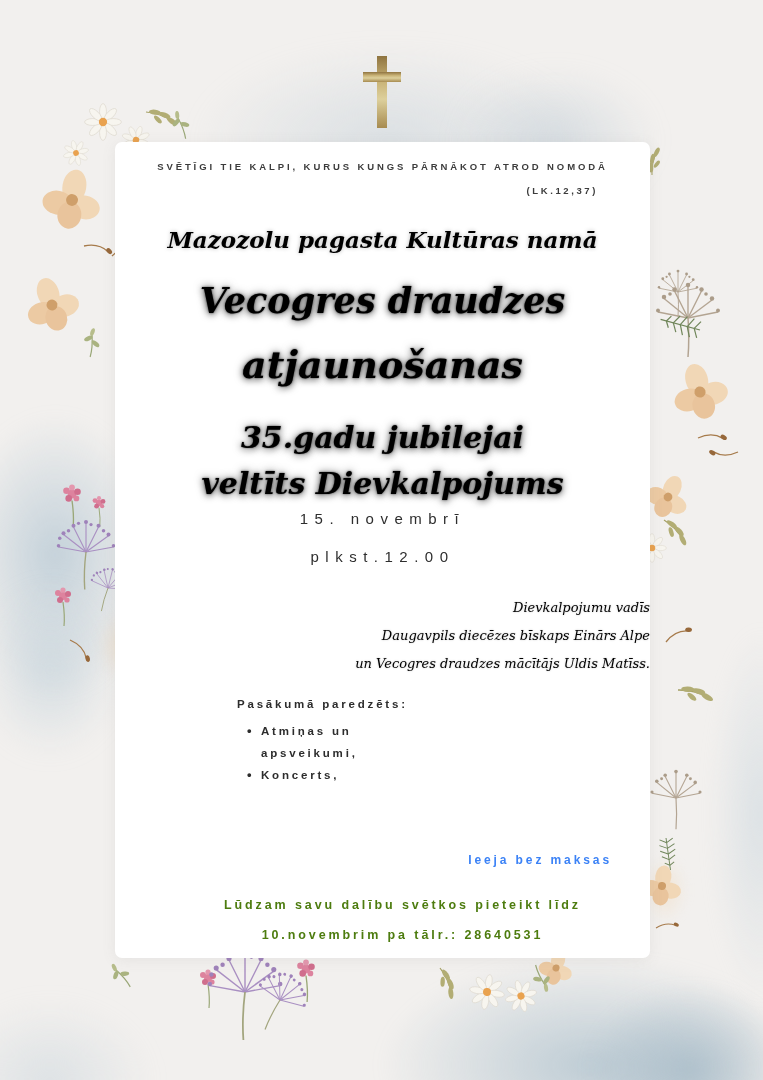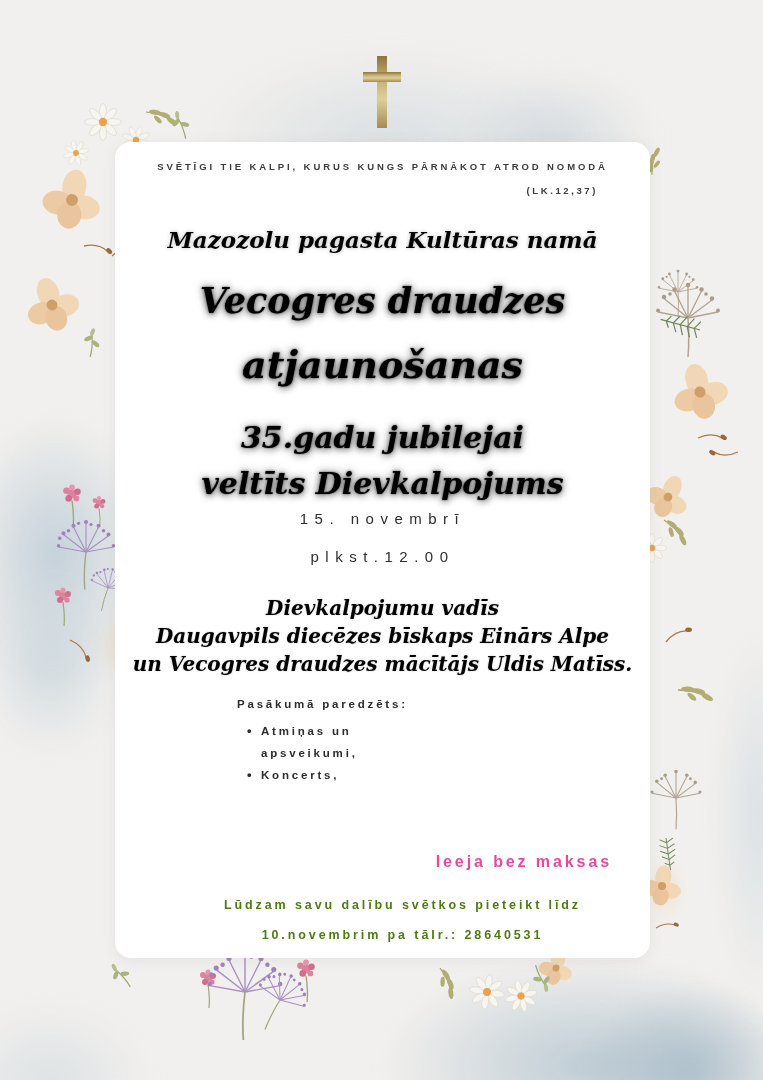--- a/index.html
+++ b/index.html
@@ -20,21 +20,21 @@
   .wash-peach-right{left:635px;top:845px;width:60px;height:90px;background:radial-gradient(closest-side,rgba(240,220,195,.6),rgba(240,220,195,0) 75%);filter:blur(5px);}
 
   
   .florals{position:absolute;left:0;top:0;z-index:1;pointer-events:none;}
 
   
   .cross{position:absolute;left:361px;top:56px;z-index:2;}
 
   
   .card{position:absolute;left:115px;top:142px;width:535px;height:816px;background:#ffffff;
-        border-radius:16px;z-index:2;box-shadow:0 2px 14px rgba(120,120,115,.10);}
+        border-radius:7px;z-index:2;box-shadow:0 2px 14px rgba(120,120,115,.10);}
   .card > div{position:absolute;}
 
   .quote{top:19px;left:0;width:100%;text-align:center;font-size:9.5px;letter-spacing:2.9px;
          color:#3c3c3c;font-weight:bold;}
   .quote-ref{top:43px;right:52px;font-size:9.5px;letter-spacing:2.6px;color:#3c3c3c;font-weight:bold;}
 
   .script{font-family:"DejaVu Serif",serif;font-style:italic;color:#000000;}
 
   .venue{top:84px;left:0;width:100%;text-align:center;font-size:23px;font-weight:bold;
          text-shadow:0 0 4px rgba(0,0,0,.28);}
@@ -43,31 +43,31 @@
          text-shadow:0 0 2px rgba(0,0,0,.65),0 0 9px rgba(0,0,0,.5),0 2px 6px rgba(0,0,0,.35);}
   .title .t0{font-size:35px;margin-bottom:21px;}
   .title .t1{font-size:38px;margin-bottom:33px;}
   .title .t2{font-size:30px;margin-bottom:11px;}
   .title .t3{font-size:30px;}
 
   .date-line{left:0;width:100%;text-align:center;font-size:15px;letter-spacing:6.5px;color:#2e2e2e;}
   .date{top:368px;}
   .time{top:406px;}
 
-  .leaders{top:452px;left:0;width:100%;text-align:center;font-size:20px;font-weight:bold;line-height:28px;
+  .leaders{top:452px;left:0;width:100%;text-align:right;font-size:13px;font-weight:normal;line-height:28px;
            text-shadow:0 0 2px rgba(0,0,0,.25);}
 
   .program{top:556px;left:122px;width:260px;color:#2d2d2d;}
   .program-heading{font-size:11.5px;letter-spacing:2.8px;font-weight:bold;color:#2d2d2d;}
   .program ul{list-style:none;margin:10px 0 0 10px;padding:0;}
   .program li{position:relative;padding-left:14px;width:132px;font-size:11.5px;letter-spacing:2.8px;
               line-height:22px;font-weight:bold;}
   .program li::before{content:"\2022";position:absolute;left:0;top:0;font-size:13px;}
 
-  .admission{top:711px;right:38px;font-size:16px;letter-spacing:2.9px;font-weight:bold;color:#ec4899;}
+  .admission{top:711px;right:38px;font-size:12px;letter-spacing:2.9px;font-weight:bold;color:#3b82f6;}
 
   .rsvp{top:748px;left:20px;width:100%;text-align:center;font-size:12.5px;letter-spacing:2.9px;
         line-height:30px;font-weight:bold;color:#4d7c0f;}
 </style>
 </head>
 <body>
 
 <div class="poster">
 
   <div class="wash wash-top"></div>

